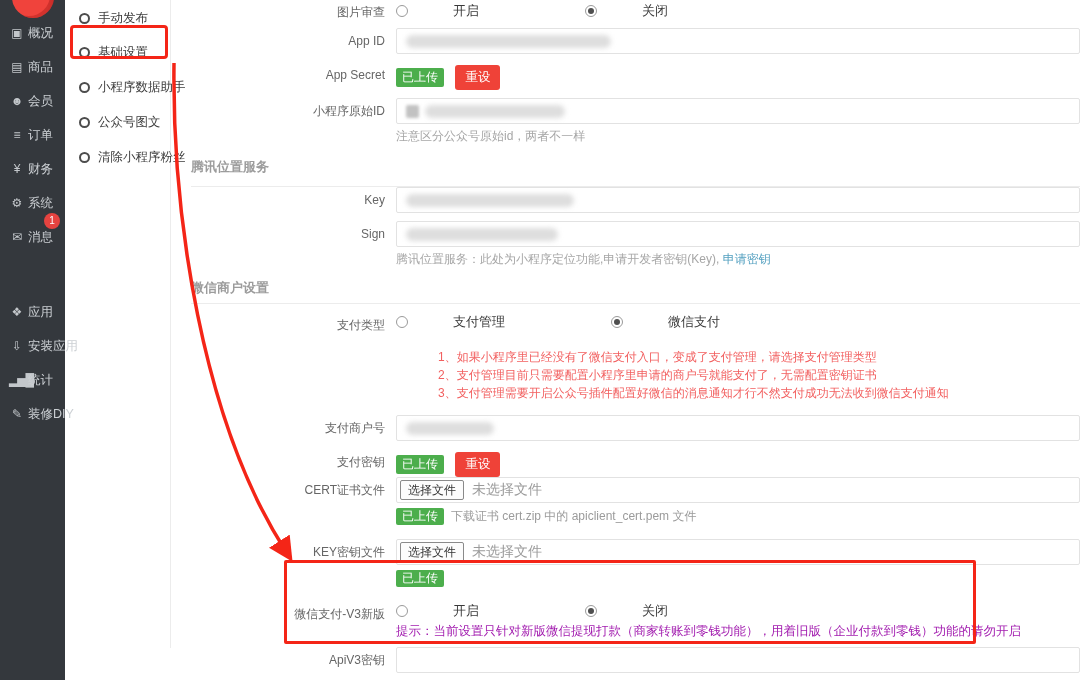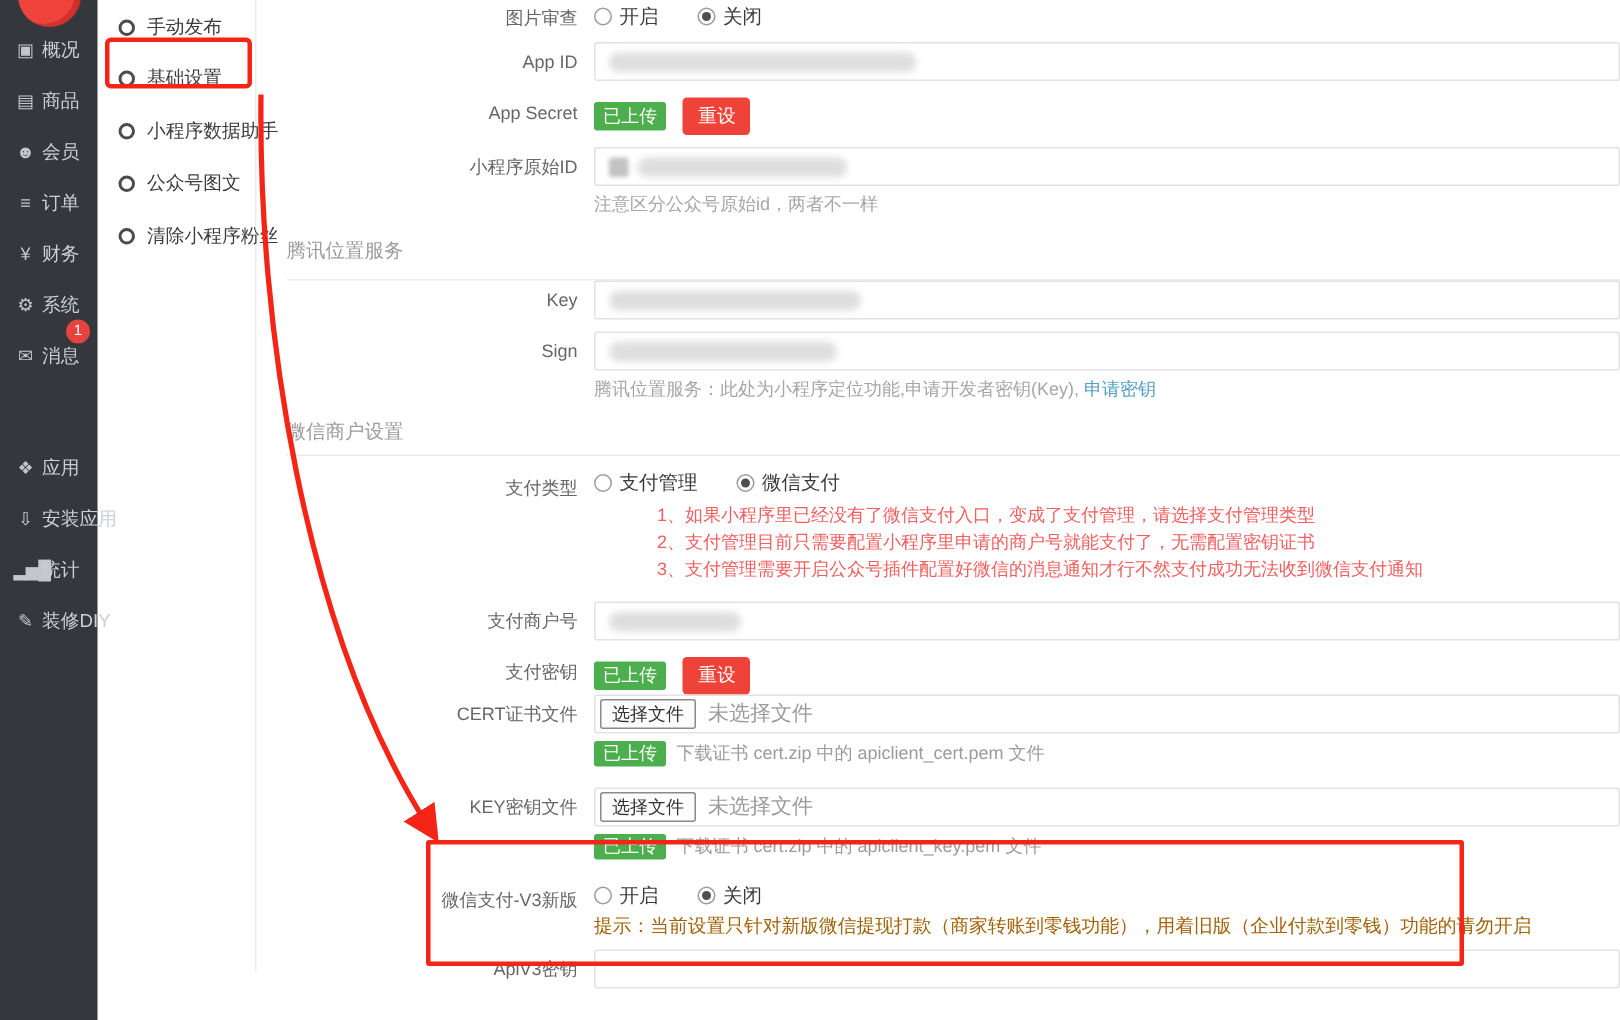--- a/index.html
+++ b/index.html
@@ -25,34 +25,34 @@
   .submenu { position:absolute; left:65px; top:0; width:106px; height:648px;
     background:#fff; border-right:1px solid #ececec; z-index:4; }
   .sub-item { position:absolute; left:14px; height:20px; display:flex; align-items:center;
     gap:8px; cursor:pointer; font-size:12.5px; color:#3c3c3c; white-space:nowrap; }
   .sub-circle { width:11px; height:11px; border:2px solid #4c4c4c; border-radius:50%;
     flex:0 0 auto; }
 
   
   .content { position:absolute; left:171px; top:0; width:909px; height:680px;
     background:#fff; padding-top:1px; }
-  .sec-title { margin:14px 0 0 20px; font-size:13px; color:#9c9c9c; height:16px; }
+  .sec-title { margin:14px 0 0 20px; font-size:13px; color:#9c9c9c; height:16px;font-weight:bold; }
   .sec-divider { border-top:1px solid #ececec; margin:12px 0 0 20px; }
   .frow { display:flex; align-items:flex-start; }
   .flabel { flex:0 0 225px; text-align:right; padding-right:11px; font-size:12px;
     color:#666; line-height:26px; white-space:nowrap; }
   .fctrl { flex:1 1 auto; min-width:0; padding-right:0; }
   .input-box { height:26px; border:1px solid #e2e2e2; border-radius:2px; background:#fff;
     display:flex; align-items:center; overflow:hidden; }
   .blur-blob { height:13px; background:#dedede; border-radius:7px; filter:blur(2.5px);
     margin-left:9px; }
   .blur-sq { width:13px; height:13px; background:#c2c2c2; border-radius:2px;
     filter:blur(1.5px); margin-left:9px; }
   .radio-row { display:flex; align-items:center; height:16px; margin-top:5px;
-    font-size:13px; color:#3a3a3a; }
+    font-size:13px; color:#3a3a3a;gap:40px; }
   .radio { width:12px; height:12px; border:1px solid #9a9a9a; border-radius:50%;
     margin-right:5px; flex:0 0 auto; cursor:pointer; background:#fff; position:relative; }
   .radio.checked::after { content:""; position:absolute; left:2px; top:2px; width:6px;
     height:6px; border-radius:50%; background:#4f4f4f; }
   .radio-gap { width:26px; }
   .badge-green { display:inline-block; background:#4cae4c; color:#fff; font-size:12px;
     line-height:19px; padding:0 6px; border-radius:2px; vertical-align:middle; }
   .btn-red { display:inline-block; background:#ef4238; color:#fff; font-size:12.5px;
     line-height:25px; padding:0 10px; border-radius:3px; margin-left:7px;
     vertical-align:middle; cursor:pointer; border:none; }
@@ -191,21 +191,21 @@
     <div class="frow mt8">
       <div class="flabel" style="line-height:16px;padding-top:5px">支付类型</div>
       <div class="fctrl">
         <div class="radio-row" style="margin-top:2px">
           <span class="radio"></span>
             <span>支付管理</span>
           <span class="radio-gap"></span>
           <span class="radio checked"></span>
             <span>微信支付</span>
         </div>
-        <div class="note-red" style="margin-top:6px">1、如果小程序里已经没有了微信支付入口，变成了支付管理，请选择支付管理类型</div>
+        <div class="note-red" style="margin-top:20px">1、如果小程序里已经没有了微信支付入口，变成了支付管理，请选择支付管理类型</div>
         <div class="note-red">2、支付管理目前只需要配置小程序里申请的商户号就能支付了，无需配置密钥证书</div>
         <div class="note-red">3、支付管理需要开启公众号插件配置好微信的消息通知才行不然支付成功无法收到微信支付通知</div>
       </div>
     </div>
 
     <div class="frow mt10" style="margin-top:14px">
       <div class="flabel">支付商户号</div>
       <div class="fctrl">
         <div class="input-box">
             <span class="blur-blob" style="width:88px"></span>
@@ -237,36 +237,35 @@
 
     <div class="frow mt10" style="margin-top:14px">
       <div class="flabel">KEY密钥文件</div>
       <div class="fctrl">
         <div class="input-box">
           <button class="file-btn">选择文件</button>
           <span class="file-ph">未选择文件</span>
         </div>
         <div class="upl-line">
           <span class="badge-green" style="line-height:17px">已上传</span>
-          <span class="txt">下载证书 cert.zip 中的 apiclient_key.pem 文件</span>
         </div>
       </div>
     </div>
 
     <div class="frow" style="margin-top:16px">
       <div class="flabel" style="line-height:16px;padding-top:3px">微信支付-V3新版</div>
       <div class="fctrl">
         <div class="radio-row" style="margin-top:0">
           <span class="radio"></span>
             <span>开启</span>
           <span class="radio-gap"></span>
           <span class="radio checked"></span>
             <span>关闭</span>
         </div>
-        <div class="note-gray" style="color:#a16207;font-size:12.5px">提示：当前设置只针对新版微信提现打款（商家转账到零钱功能），用着旧版（企业付款到零钱）功能的请勿开启</div>
+        <div class="note-gray" style="color:#a21caf;font-size:12.5px">提示：当前设置只针对新版微信提现打款（商家转账到零钱功能），用着旧版（企业付款到零钱）功能的请勿开启</div>
       </div>
     </div>
 
     <div class="frow mt8">
       <div class="flabel">ApiV3密钥</div>
       <div class="fctrl">
         <input class="plain-input" value="" style="">
       </div>
     </div>
 

